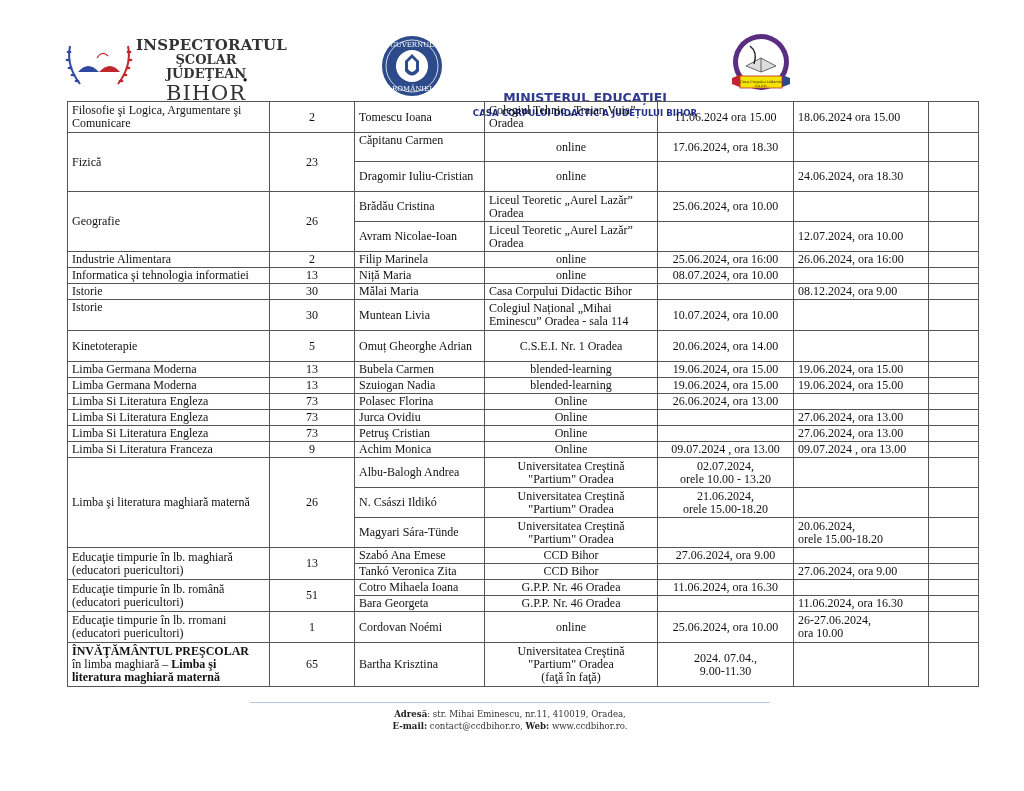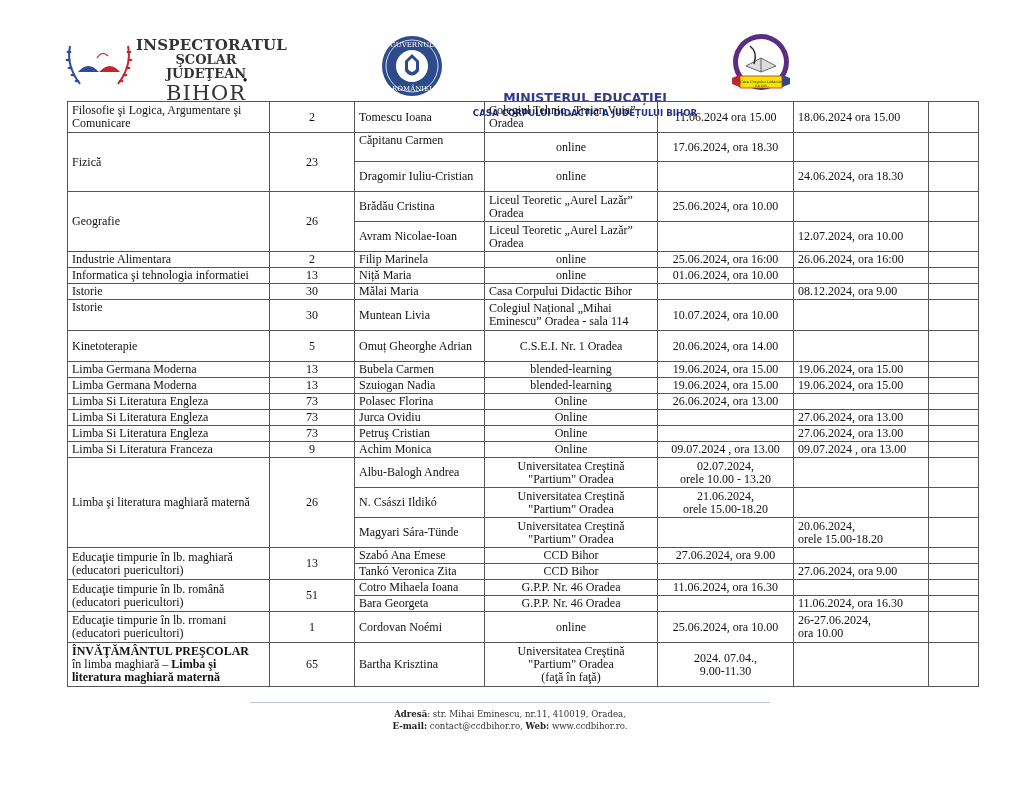--- a/index.html
+++ b/index.html
@@ -144,21 +144,21 @@
     <td class="c-loc">online</td>
     <td class="c-d1">25.06.2024, ora 16:00</td>
     <td class="c-d2">26.06.2024, ora 16:00</td>
     <td class="c-x"></td>
   </tr>
   <tr style="height:16px">
     <td class="c-subj">Informatica şi tehnologia informatiei</td>
     <td class="c-num">13</td>
     <td class="c-name">Niță Maria</td>
     <td class="c-loc">online</td>
-    <td class="c-d1">01.06.2024, ora 10.00</td>
+    <td class="c-d1">08.07.2024, ora 10.00</td>
     <td class="c-d2"></td>
     <td class="c-x"></td>
   </tr>
   <tr style="height:16px">
     <td class="c-subj">Istorie</td>
     <td class="c-num">30</td>
     <td class="c-name">Mălai Maria</td>
     <td class="c-loc left">Casa Corpului Didactic Bihor</td>
     <td class="c-d1"></td>
     <td class="c-d2">08.12.2024, ora 9.00</td>

